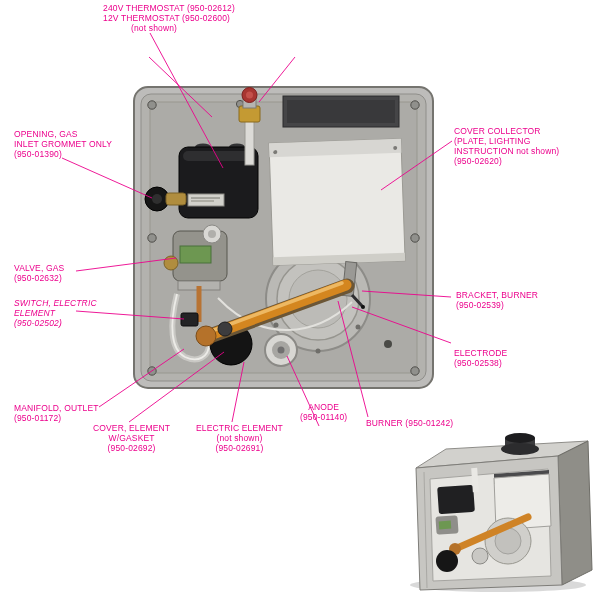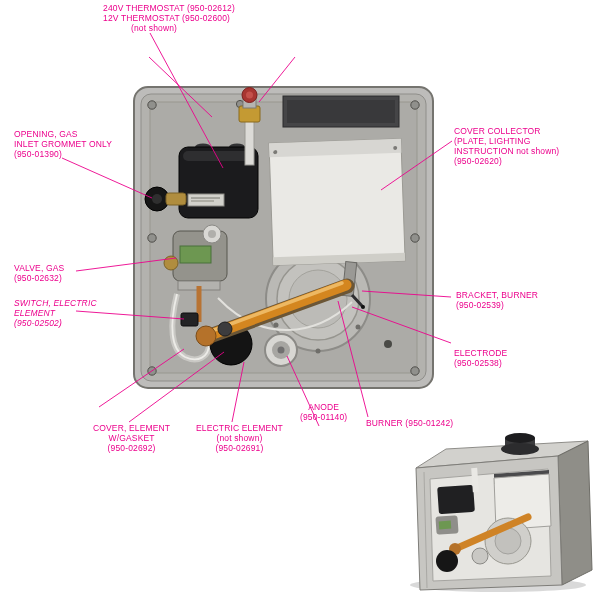--- a/index.html
+++ b/index.html
@@ -210,20 +210,24 @@
     <span>SWITCH, ELECTRIC</span>
     <span>ELEMENT</span>
     <span>(950-02502)</span>
   </div>
 
   <div class="callout" style="left:454px;top:336px;margin-top:12px;">
     <span>ELECTRODE</span>
     <span>(950-02538)</span>
   </div>
 
+  <div class="callout" style="left:14px;top:403px;">
+    <span>MANIFOLD, OUTLET</span>
+    <span>(950-01172)</span>
+  </div>
 
   <div class="callout center" style="left:93px;top:423px;">
     <span>COVER, ELEMENT</span>
     <span>W/GASKET</span>
     <span>(950-02692)</span>
   </div>
 
   <div class="callout center" style="left:196px;top:423px;">
     <span>ELECTRIC ELEMENT</span>
     <span>(not shown)</span>

